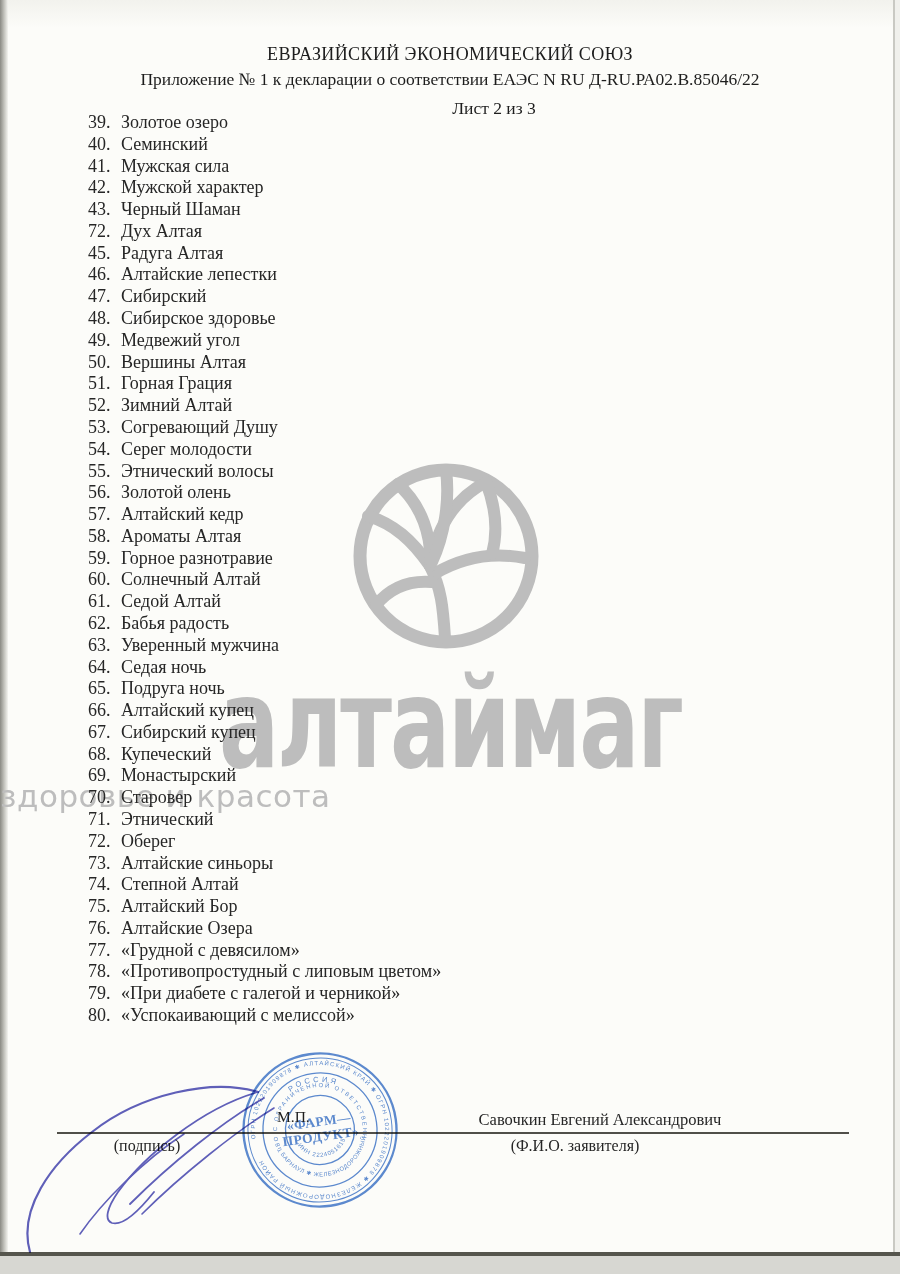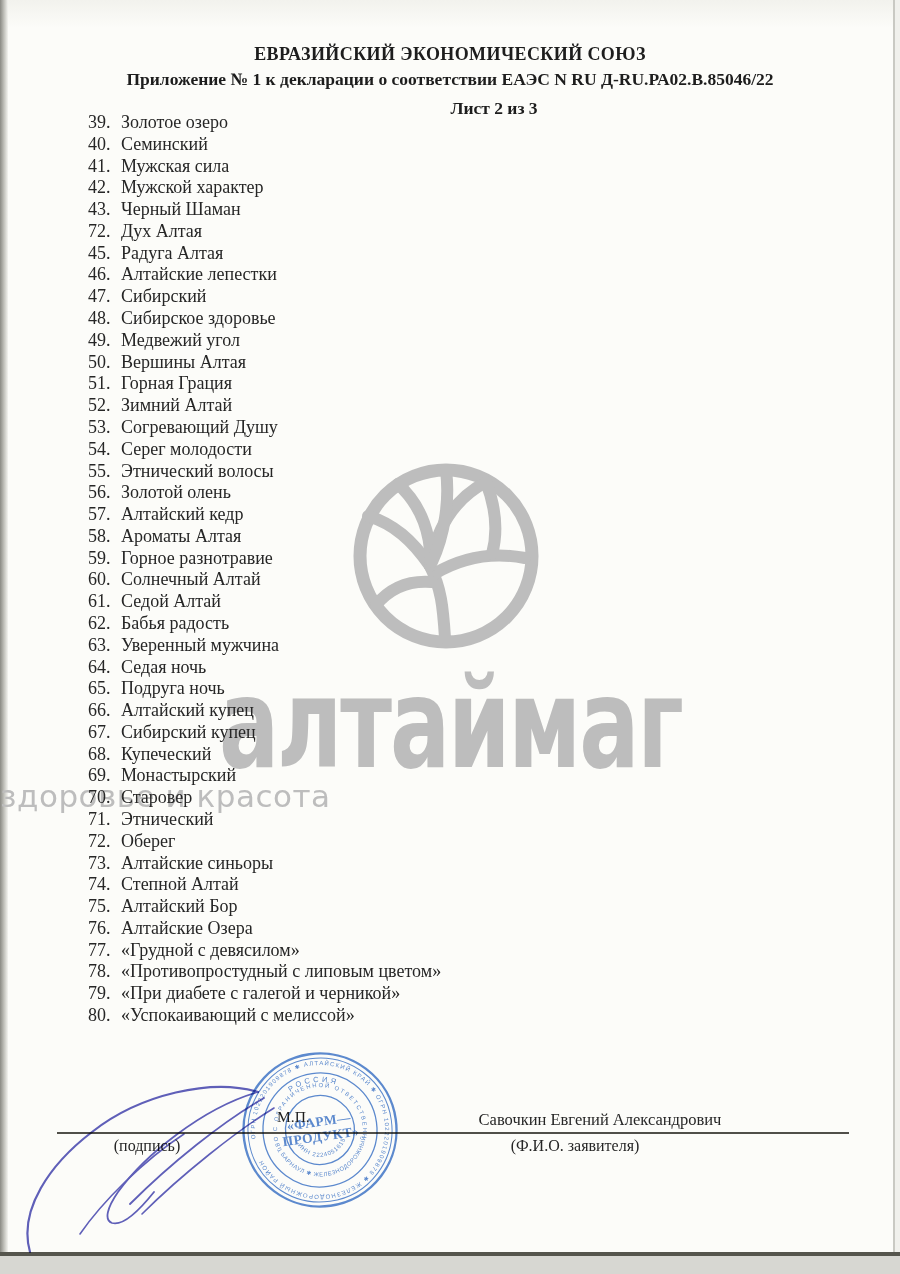--- a/index.html
+++ b/index.html
@@ -19,21 +19,21 @@
   .edge-left{position:absolute;left:0;top:0;width:8px;height:100%;
     background:linear-gradient(to right,#8a8a84,#c6c6c0 55%,#f4f4f0);}
   .edge-right{position:absolute;left:893px;top:0;width:2px;height:100%;background:#c9c9c3;}
   .edge-right-fill{position:absolute;left:895px;top:0;width:5px;height:100%;background:#f0f0ec;}
   .edge-top{position:absolute;left:0;top:0;width:100%;height:28px;
     background:linear-gradient(#f2f2ed,#fcfcf9);}
   .edge-bottom-line{position:absolute;left:0;top:1252px;width:100%;height:4px;background:#55554d;}
   .edge-bottom-area{position:absolute;left:0;top:1256px;width:100%;height:18px;background:#d7d7d2;}
 
   
-  .hdr{position:absolute;left:0;width:900px;text-align:center;font-weight:bold;color:#1d1d1d;}
+  .hdr{position:absolute;left:0;width:900px;text-align:center;font-weight:normal;color:#1d1d1d;}
   .h-org{top:44px;font-size:18px;letter-spacing:.4px;}
   .h-annex{top:69px;font-size:17.5px;}
   .h-sheet{top:98px;font-size:17.5px;padding-left:44px;}
 
   
   #list{position:absolute;left:88px;top:112px;z-index:3;}
   #list .row{line-height:21.78px;font-size:18px;white-space:nowrap;}
   #list .num{display:inline-block;min-width:26px;margin-right:7px;}
 
   

